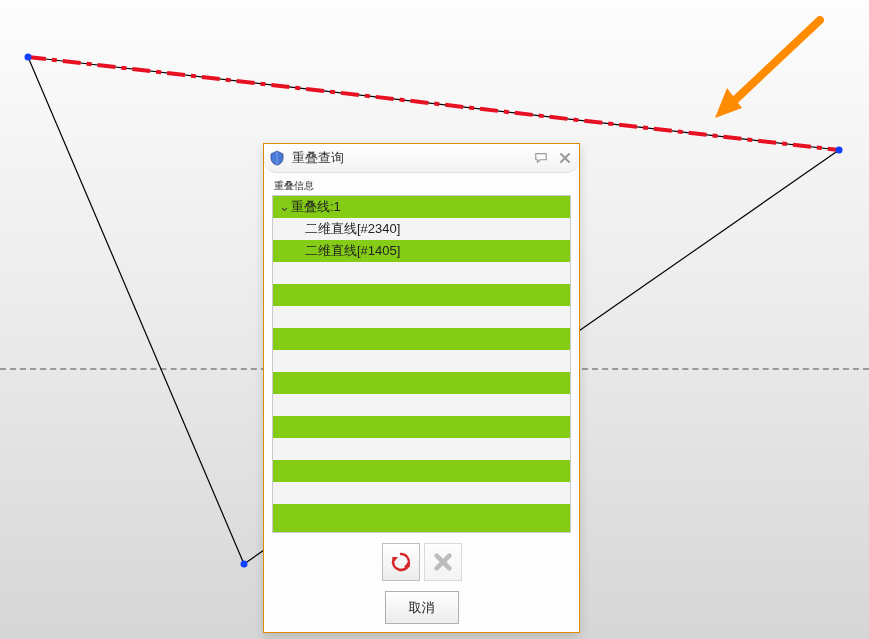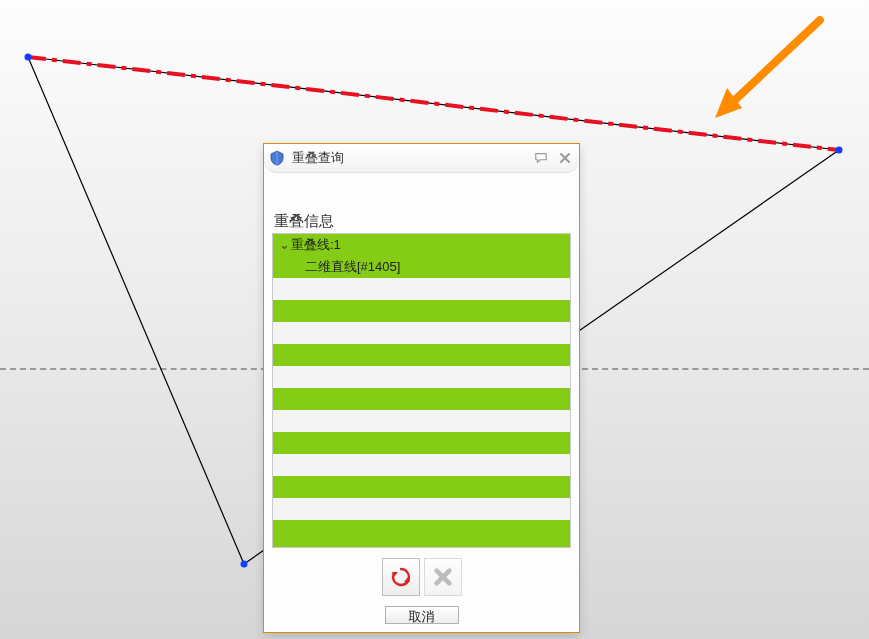--- a/index.html
+++ b/index.html
@@ -65,23 +65,22 @@
     gap: 8px;
     color: #888;
   }
   .title-btn {
     width: 16px; height: 16px;
     display: flex; align-items: center; justify-content: center;
     cursor: pointer;
   }
   .section-label {
     padding: 6px 10px 2px 10px;
-    font-size: 15px;
+    font-size: 10px;
     color: #333;
-    margin-top: 33px;
   }
   .tree-wrap {
     flex: 1;
     margin: 0 8px 6px 8px;
     border: 1px solid #c8c8c8;
     background: #84cc16;
     overflow: hidden;
   }
   .tree {
     list-style: none;
@@ -118,21 +117,21 @@
     opacity: 0.55;
     cursor: default;
   }
   .footer-btn-row {
     display: flex;
     justify-content: center;
     padding: 6px 0 8px 0;
   }
   .text-btn {
     min-width: 74px;
-    height: 18px;
+    height: 33px;
     border: 1px solid #b0b0b0;
     background: linear-gradient(to bottom, #ffffff, #ececec);
     cursor: pointer;
     font-size: 13px;
     color: #222;
   }
   svg.geom {
     position: absolute;
     left: 0; top: 0;
     width: 869px; height: 639px;
@@ -186,20 +185,23 @@
       </div>
     </div>
 
     <div class="section-label">重叠信息</div>
 
     <div class="tree-wrap">
       <ul class="tree">
         <li class="row">
           <span class="chev">⌄</span><span>重叠线:1</span>
         </li>
+        <li class="row alt child">
+          <span>二维直线[#2340]</span>
+        </li>
         <li class="row child">
           <span>二维直线[#1405]</span>
         </li>
         <li class="row alt">&nbsp;</li>
         <li class="row">&nbsp;</li>
         <li class="row alt">&nbsp;</li>
         <li class="row">&nbsp;</li>
         <li class="row alt">&nbsp;</li>
         <li class="row">&nbsp;</li>
         <li class="row alt">&nbsp;</li>

